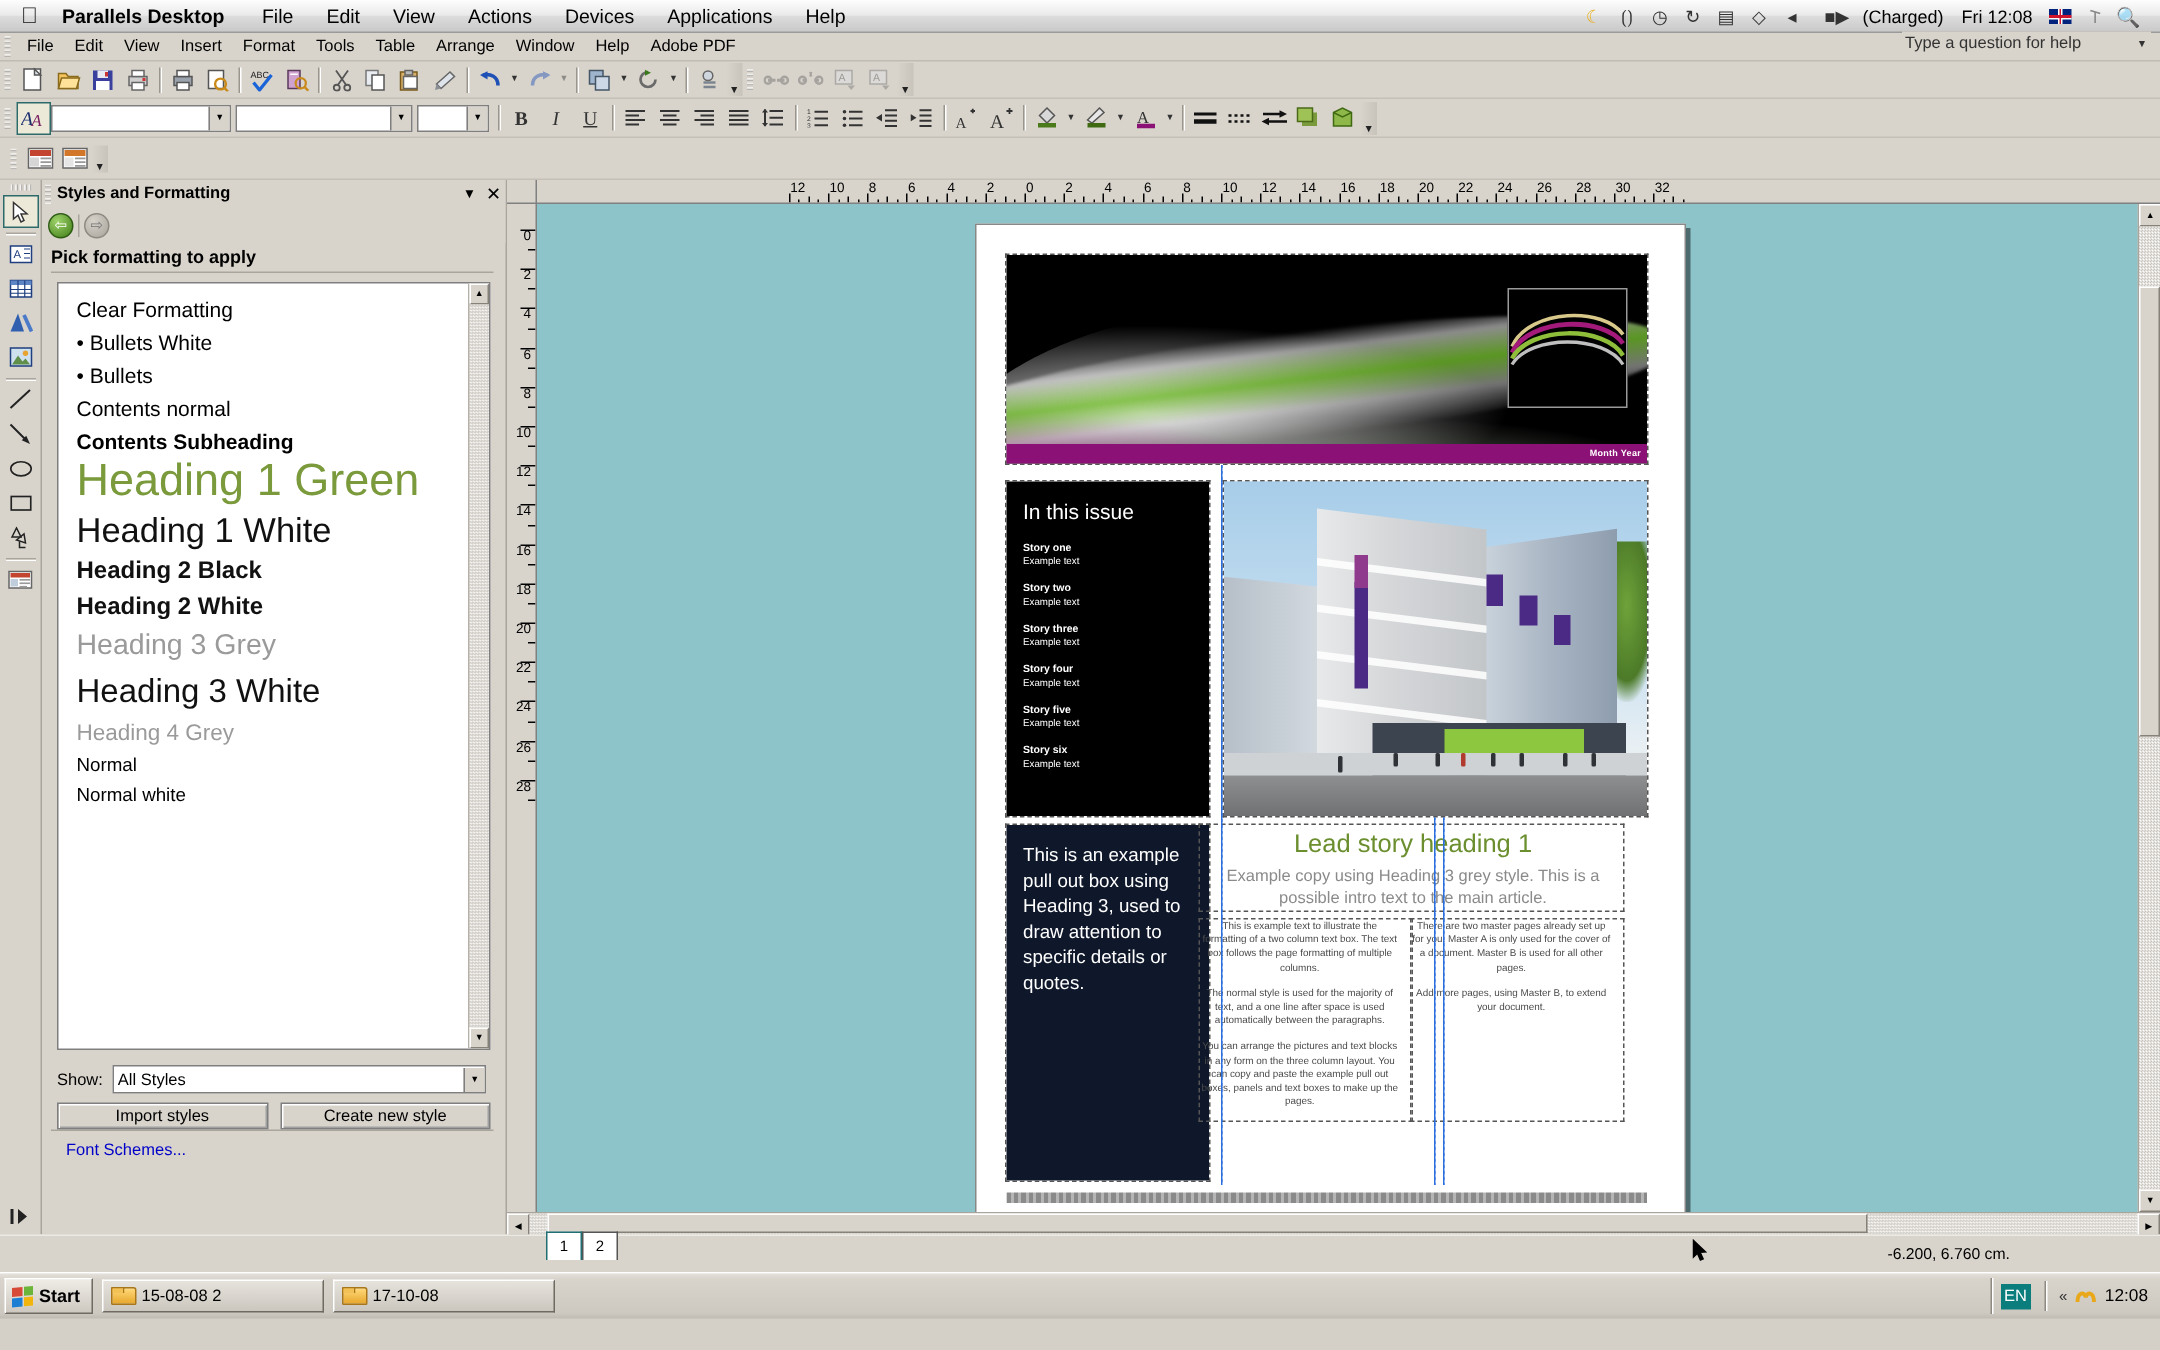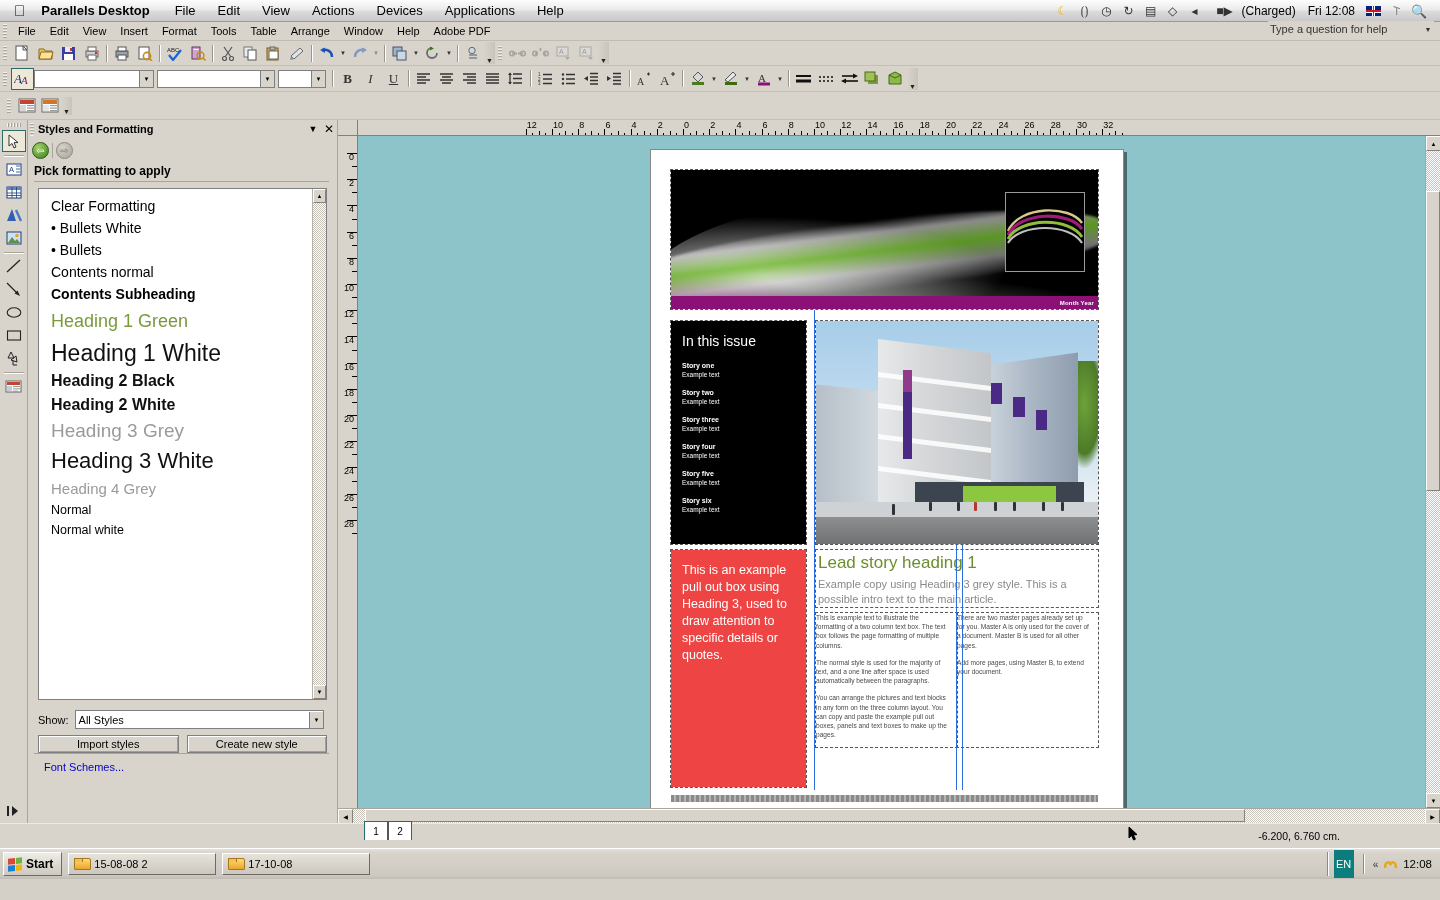--- a/index.html
+++ b/index.html
@@ -194,25 +194,25 @@
   .ph-magenta { position:absolute; background:#8f3a8c; }
   .ph-green { position:absolute; background:#8dc63f; }
   .ph-road { position:absolute; left:0; bottom:0; width:100%; height:12%;
      background:linear-gradient(to bottom,#8d8f90,#6f7172); }
   .ph-pave { position:absolute; left:0; bottom:12%; width:100%; height:7%; background:#cfd2d4; }
   .ph-tree { position:absolute; right:0; top:18%; width:12%; height:48%;
      background:radial-gradient(ellipse at 60% 40%,#6fa23a 0%,#4c7a28 55%,rgba(76,122,40,0) 72%); }
   .ph-fig { position:absolute; width:3px; height:9px; background:#2f3338; border-radius:1px; }
 
   
-  #pullbox { left:20px; top:400px; width:135px; height:237px; background:#ef4444; padding:12px 11px; }
+  #pullbox { left:20px; top:400px; width:135px; height:237px; background:#0f172a; padding:12px 11px; }
   #pullbox p { color:#fff; font-size:12.5px; line-height:17px; }
 
   
-  #leadwrap { left:165px; top:400px; width:282px; height:237px; }
+  #leadwrap { left:149px; top:400px; width:282px; height:237px;text-align:center; }
   #lead-h { font-size:17px; color:#6b8e2e; line-height:22px; padding:2px 0 0 2px; }
   #lead-intro { font-size:11px; color:#8a8a8a; line-height:15px; padding:3px 0 0 2px; }
   #lead-cols { display:flex; margin-top:6px; }
   .lcol { width:50%; padding-right:8px; }
   .lcol p { font-size:6.6px; line-height:9.2px; color:#4a4a4a; margin-bottom:8px; }
   #page-bottom-bar { position:absolute; left:20px; bottom:16px; width:427px; height:7px;
      background:repeating-linear-gradient(to right,#8a8a8a 0 3px,#b5b5b5 3px 5px); }
 
   
   .guide-v { position:absolute; width:1px; background:#2b6ede;
@@ -254,21 +254,21 @@
      padding-left:5px; background:linear-gradient(to bottom,#e6e3dc,#cbc7bf);
      border:1px solid #fff; border-right-color:#6f6b63; border-bottom-color:#6f6b63;
      font-size:11px; }
   .folder-ic { width:15px; height:12px; position:relative; }
   .folder-ic:before { content:""; position:absolute; left:0; bottom:0; width:15px; height:10px;
      background:linear-gradient(to bottom,#ffd97a,#e8a72c); border:1px solid #a9761a; border-radius:1px 2px 1px 1px; }
   .folder-ic:after { content:""; position:absolute; left:0; top:0; width:7px; height:3px;
      background:#f2c158; border:1px solid #a9761a; border-bottom:none; border-radius:1px 1px 0 0;}
   #tray { margin-left:auto; height:24px; display:flex; align-items:center; gap:5px;
      padding:0 8px 0 6px; border-left:1px solid #8e8a82; box-shadow:inset 1px 0 0 #fff; }
-  #lang-ind { width:20px; height:28px; background:#0b7d7d; color:#fff; font-size:11px;
+  #lang-ind { width:20px; height:17px; background:#0b7d7d; color:#fff; font-size:11px;
      display:flex; align-items:center; justify-content:center; }
   #tray .chev { font-size:10px; color:#333; }
   #tray .trayicon { width:15px; height:14px; }
   #tray .clock { font-size:11.5px; color:#000; }
   .divbar { width:1px; height:20px; background:#8e8a82; box-shadow:1px 0 0 #fff; margin:0 4px; }
 </style>
 </head>
 <body>
 
 <div id="mac-bar">
@@ -783,21 +783,21 @@
     <div id="tp-head">Pick formatting to apply</div>
     <div id="tp-headline"></div>
 
     <div id="stylelist">
       <div class="inner">
         <div class="style-item s-clear" style="font-size:14px;">Clear Formatting</div>
         <div class="style-item s-bullets" style="font-size:14px;">• Bullets White</div>
         <div class="style-item s-bullets" style="font-size:14px;">• Bullets</div>
         <div class="style-item s-cn" style="font-size:14px;">Contents normal</div>
         <div class="style-item s-cs" style="font-size:14px;font-weight:bold;">Contents Subheading</div>
-        <div class="style-item s-h1g" style="font-size:18px;color:#7a9a3c;line-height:26px;">Heading 1 Green</div>
+        <div class="style-item s-h1g" style="font-size:30px;color:#7a9a3c;line-height:26px;">Heading 1 Green</div>
         <div class="style-item s-h1w" style="font-size:23px;color:#111;line-height:26px;">Heading 1 White</div>
         <div class="style-item s-h2b" style="font-size:16px;font-weight:bold;color:#111;">Heading 2 Black</div>
         <div class="style-item s-h2w" style="font-size:16px;font-weight:bold;color:#111;">Heading 2 White</div>
         <div class="style-item s-h3g" style="font-size:19px;color:#9a9a9a;">Heading 3 Grey</div>
         <div class="style-item s-h3w" style="font-size:22px;color:#111;">Heading 3 White</div>
         <div class="style-item s-h4g" style="font-size:15px;color:#9a9a9a;">Heading 4 Grey</div>
         <div class="style-item s-n" style="font-size:12.5px;">Normal</div>
         <div class="style-item s-nw" style="font-size:12.5px;">Normal white</div>
       </div>
       <div id="sl-scroll">

